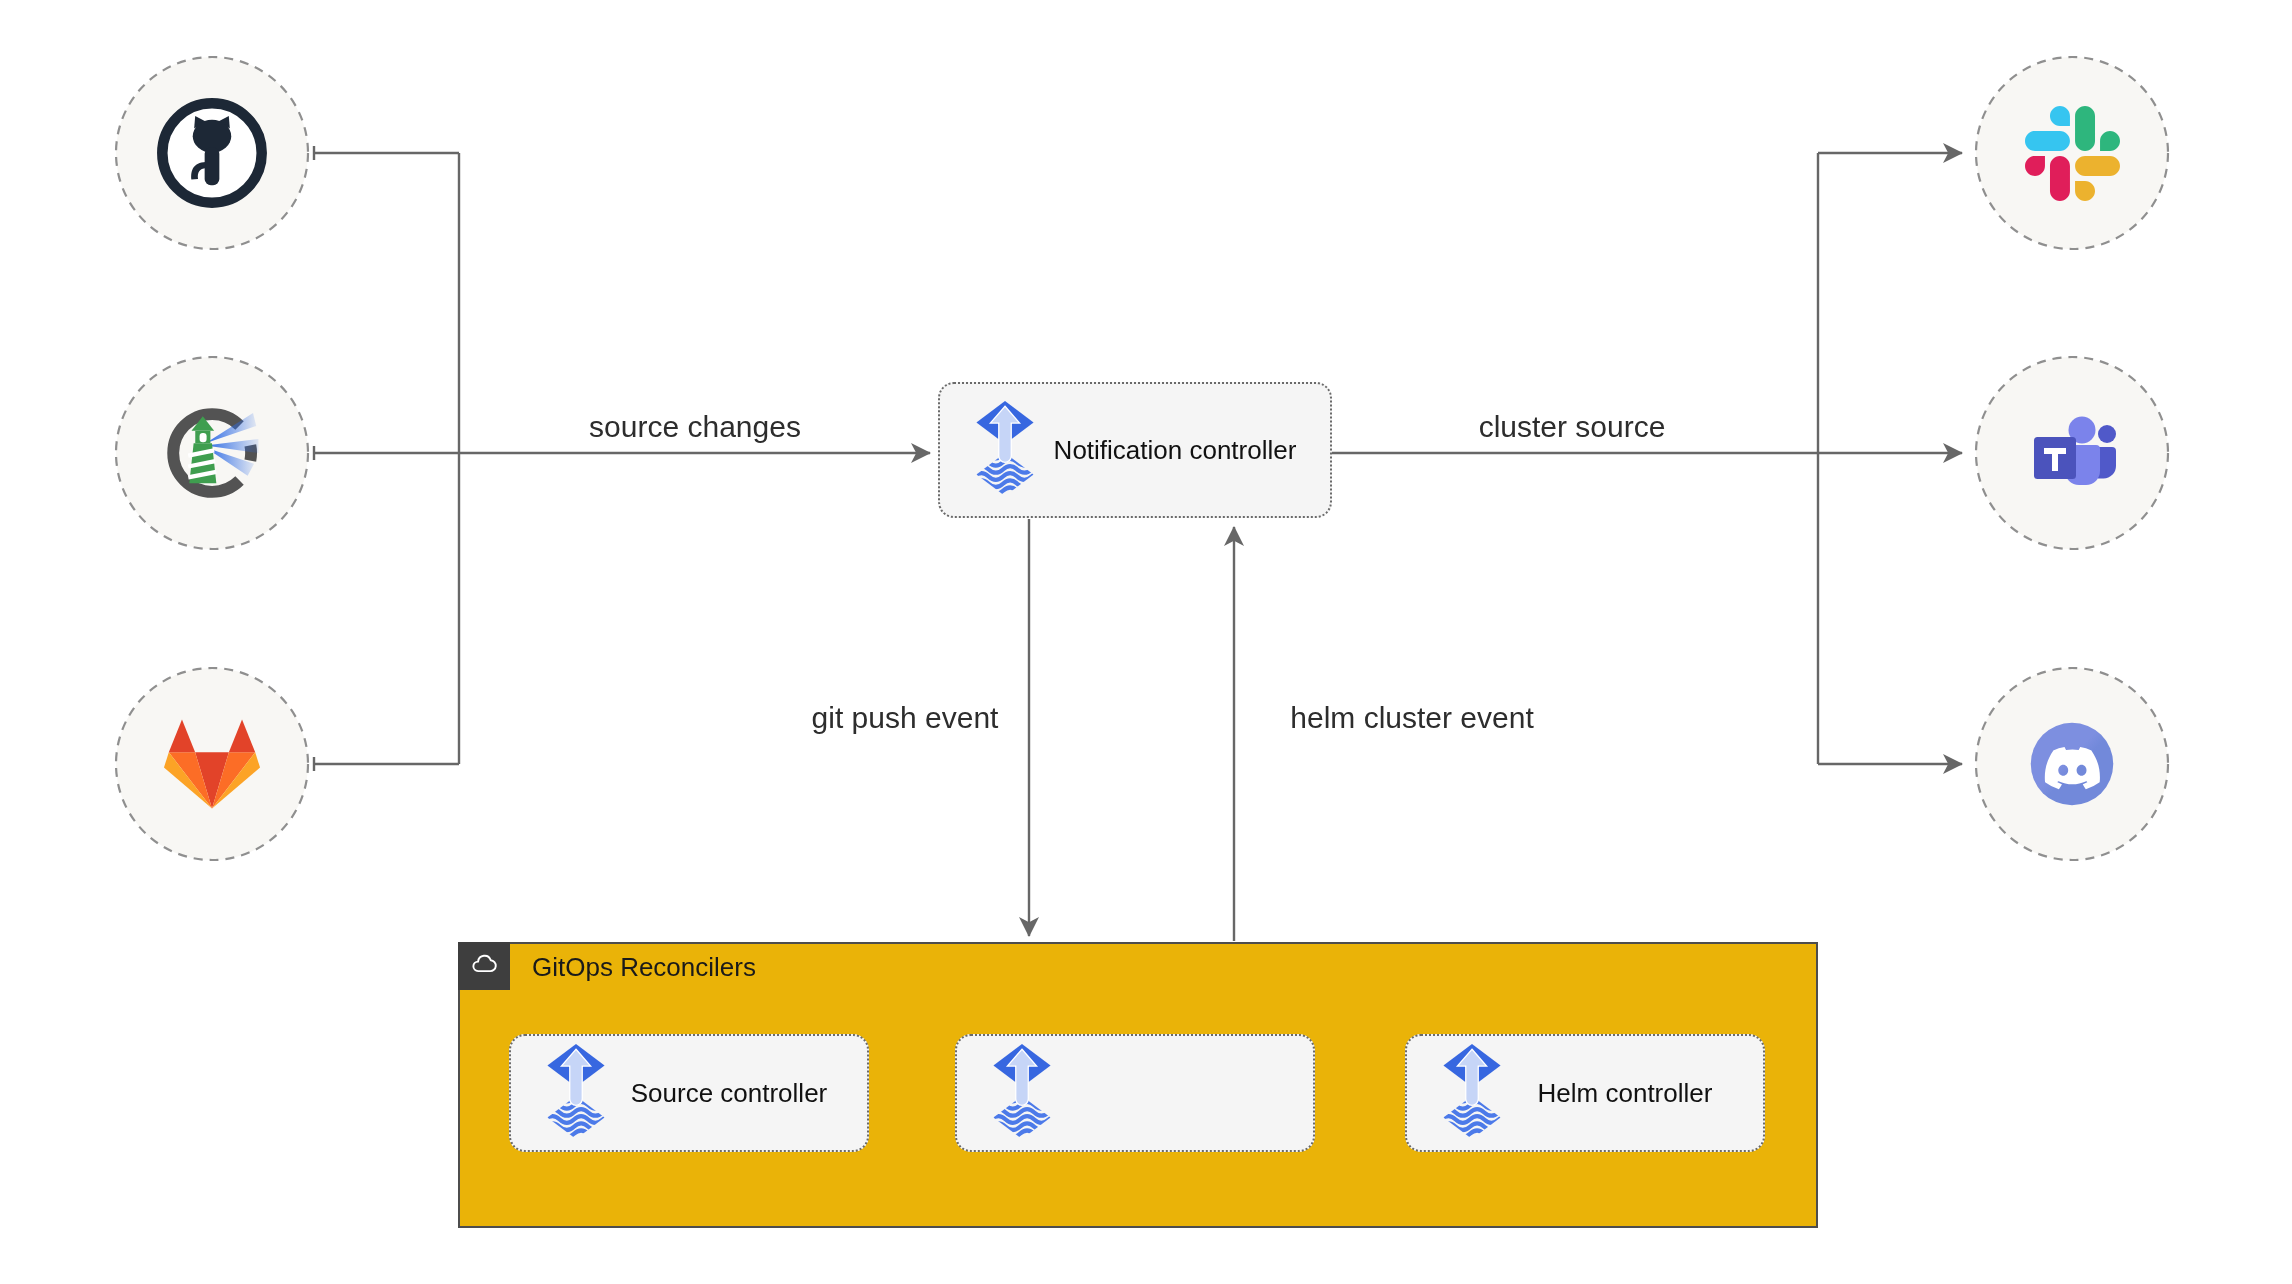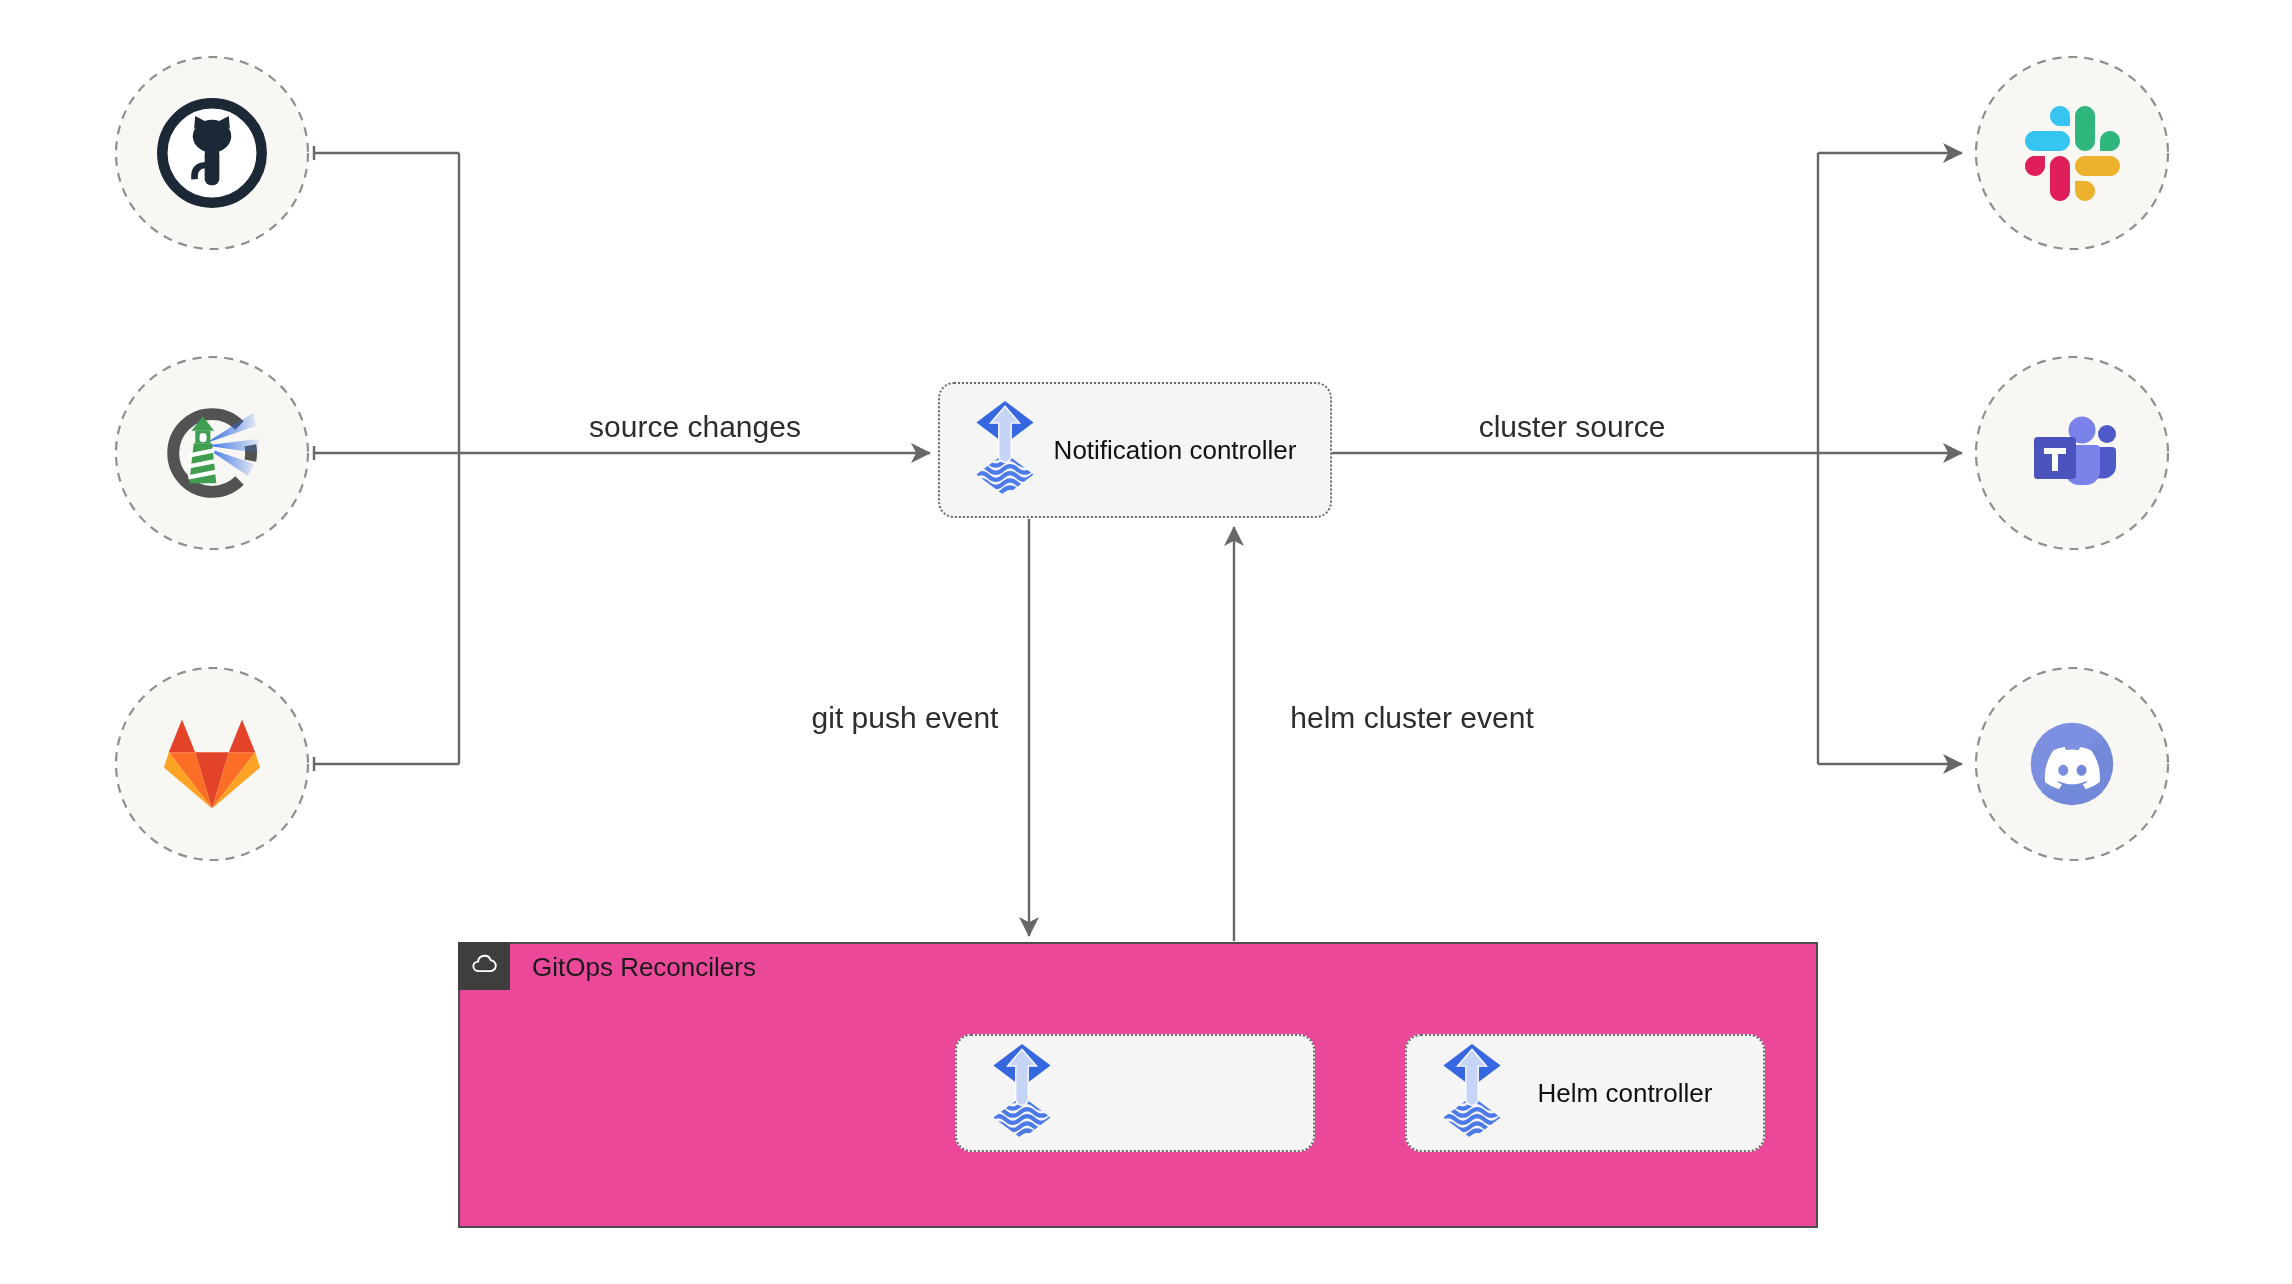--- a/index.html
+++ b/index.html
@@ -24,21 +24,21 @@
     padding:0 26px 0 10px;
   }
   
   .elabel{
     position:absolute;transform:translate(-50%,-50%);font-size:30px;color:#2d2d2d;
     white-space:nowrap;z-index:4;background:#ffffff;padding:0 4px;
   }
   
   .groupbox{
     position:absolute;left:458px;top:942px;width:1360px;height:286px;
-    border:2px solid #4d4d4d;background:#ec4899;box-sizing:border-box;z-index:2;
+    border:2px solid #4d4d4d;background:#eab308;box-sizing:border-box;z-index:2;
   }
   .groupbox .tab{
     position:absolute;left:-2px;top:-2px;width:52px;height:48px;background:#3e3e3e;
     display:flex;align-items:center;justify-content:center;
   }
   .groupbox .gtitle{
     position:absolute;left:72px;top:0;height:46px;line-height:46px;
     font-size:26px;color:#1a1a1a;white-space:nowrap;
   }
   .groupbox .node{z-index:3;}
@@ -225,20 +225,40 @@
   <div class="groupbox">
     <div class="tab">
       <span>
   <svg width="32" height="26" viewBox="0 0 24 22" aria-hidden="true">
     <path d="M7 17 a4 4 0 0 1 0 -8 a5.5 5.5 0 0 1 10.7 -1.2 A3.6 3.6 0 0 1 17 17 Z" fill="none" stroke="#ffffff" stroke-width="1.6" stroke-linejoin="round"></path>
   </svg>
 </span>
     </div>
     <div class="gtitle">GitOps Reconcilers</div>
 
+    <div class="node" style="left:49px;top:90px;width:360px;height:118px;">
+      <span class="fluxwrap">
+  <svg width="62" height="100" viewBox="0 0 120 196" aria-hidden="true">
+    <polygon points="60,2 116,44 60,86 4,44" fill="#3767e0"></polygon>
+    <clipPath id="fluxWaveClip-9">
+              <polygon points="60,104 116,146 60,188 4,146"></polygon>
+            </clipPath>
+    <g clip-path="url(#fluxWaveClip-9)" fill="none" stroke="#4c7ae9" stroke-width="8">
+      <path d="M0 108 q14 -13 28 0 t28 0 t28 0 t28 0 t28 0"></path>
+      <path d="M0 122 q14 -13 28 0 t28 0 t28 0 t28 0 t28 0"></path>
+      <path d="M0 136 q14 -13 28 0 t28 0 t28 0 t28 0 t28 0"></path>
+      <path d="M0 150 q14 -13 28 0 t28 0 t28 0 t28 0 t28 0"></path>
+      <path d="M0 164 q14 -13 28 0 t28 0 t28 0 t28 0 t28 0"></path>
+      <path d="M0 178 q14 -13 28 0 t28 0 t28 0 t28 0 t28 0"></path>
+    </g>
+    <path d="M60 14 L86 44 L71 44 L71 110 a11 11 0 0 1 -22 0 L49 44 L34 44 Z" fill="#c6d5f7" stroke="#ffffff" stroke-width="5" paint-order="stroke"></path>
+  </svg>
+</span>
+      <span class="nlabel">Source controller</span>
+    </div>
 
     <div class="node" style="left:495px;top:90px;width:360px;height:118px;">
       <span class="fluxwrap">
   <svg width="62" height="100" viewBox="0 0 120 196" aria-hidden="true">
     <polygon points="60,2 116,44 60,86 4,44" fill="#3767e0"></polygon>
     <clipPath id="fluxWaveClip-10">
               <polygon points="60,104 116,146 60,188 4,146"></polygon>
             </clipPath>
     <g clip-path="url(#fluxWaveClip-10)" fill="none" stroke="#4c7ae9" stroke-width="8">
       <path d="M0 108 q14 -13 28 0 t28 0 t28 0 t28 0 t28 0"></path>

